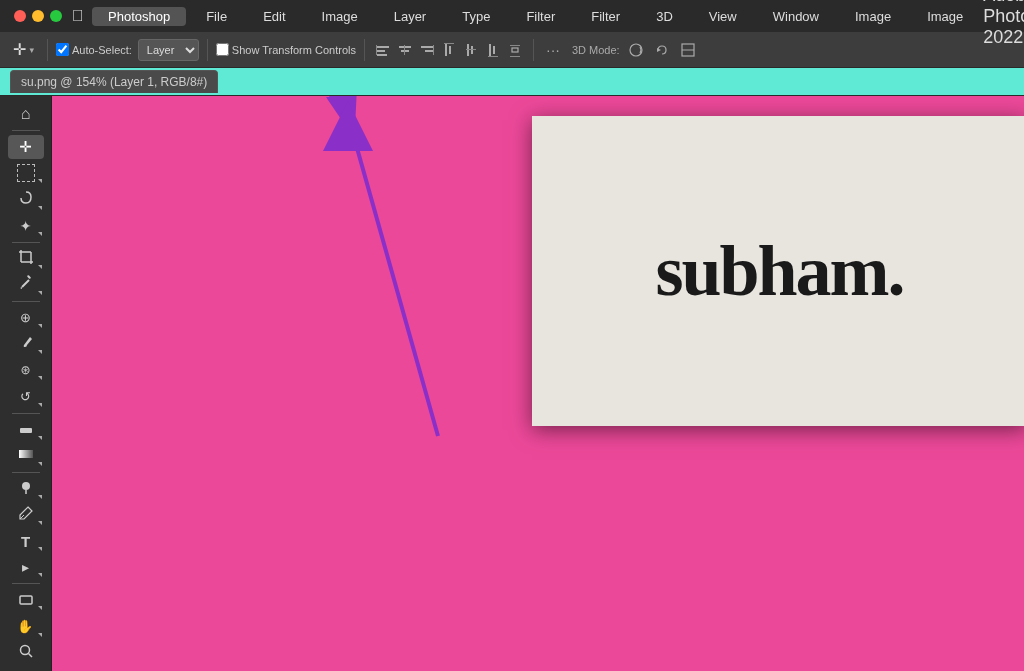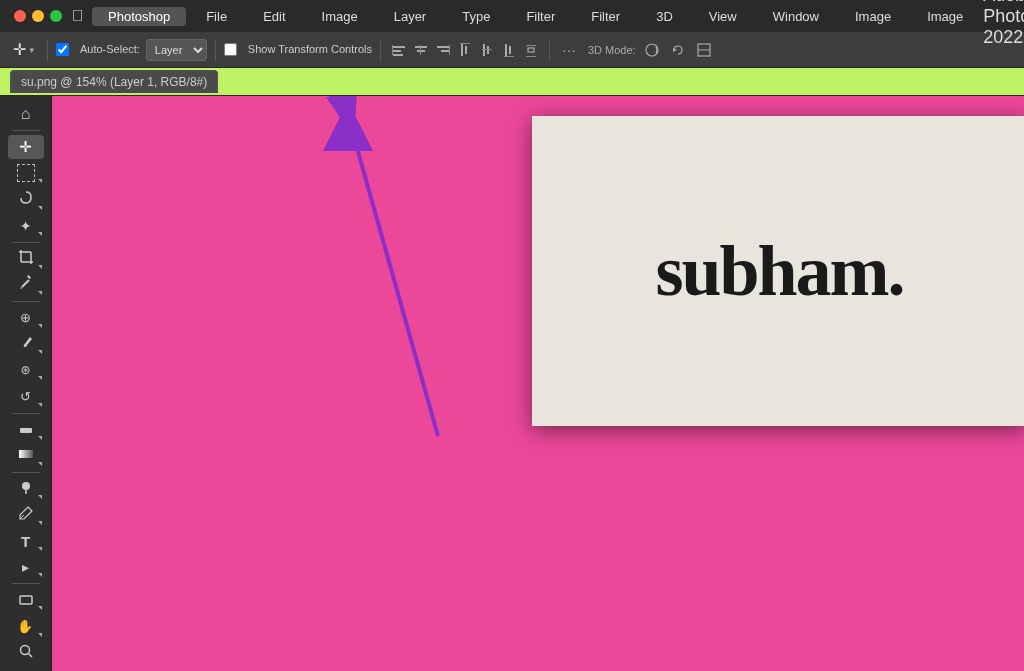--- a/index.html
+++ b/index.html
@@ -77,22 +77,22 @@
       white-space: nowrap;
     }
     .toolbar-separator {
       width: 1px;
       height: 22px;
       background: #555;
       margin: 0 2px;
     }
     .toolbar-checkbox {
       display: flex;
-      align-items: flex-start;
-      gap: 11px;
+      align-items: center;
+      gap: 3px;
       color: #ccc;
       font-size: 11px;
     }
     .toolbar-checkbox input { width: 13px; height: 13px; }
     .toolbar-select {
       background: #555;
       color: #ddd;
       border: 1px solid #666;
       border-radius: 3px;
       padding: 2px 4px;
@@ -123,21 +123,21 @@
     }
     .mode-label {
       color: #aaa;
       font-size: 11px;
       margin-left: 2px;
     }
 
     
     #tab-bar {
       height: 28px;
-      background: #bef264;
+      background: #5eead4;
       display: flex;
       align-items: center;
       padding: 0 10px;
       border-bottom: 1px solid #2a2a2a;
     }
     .tab {
       color: #ccc;
       font-size: 12px;
       padding: 4px 10px;
       background: #4a4a4a;

